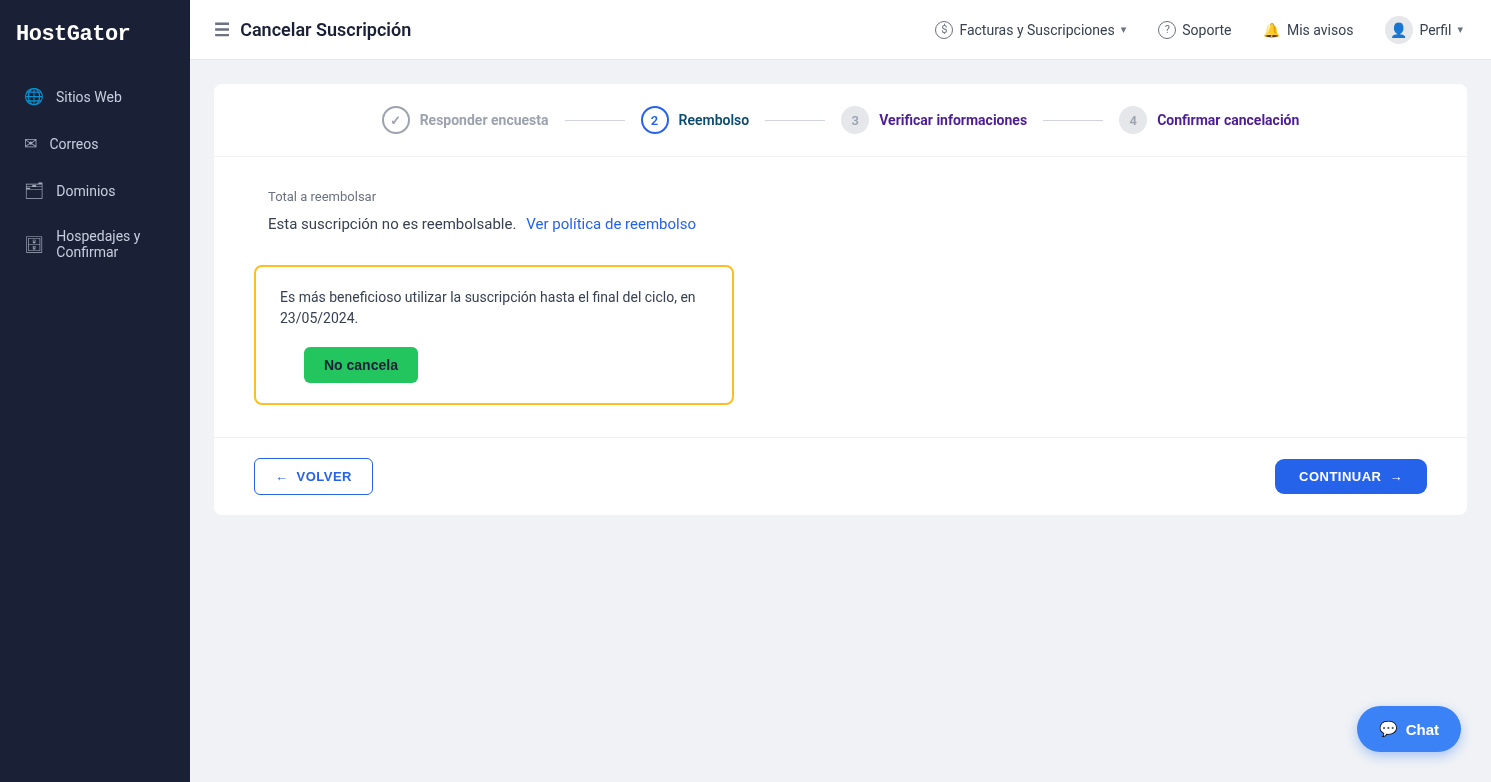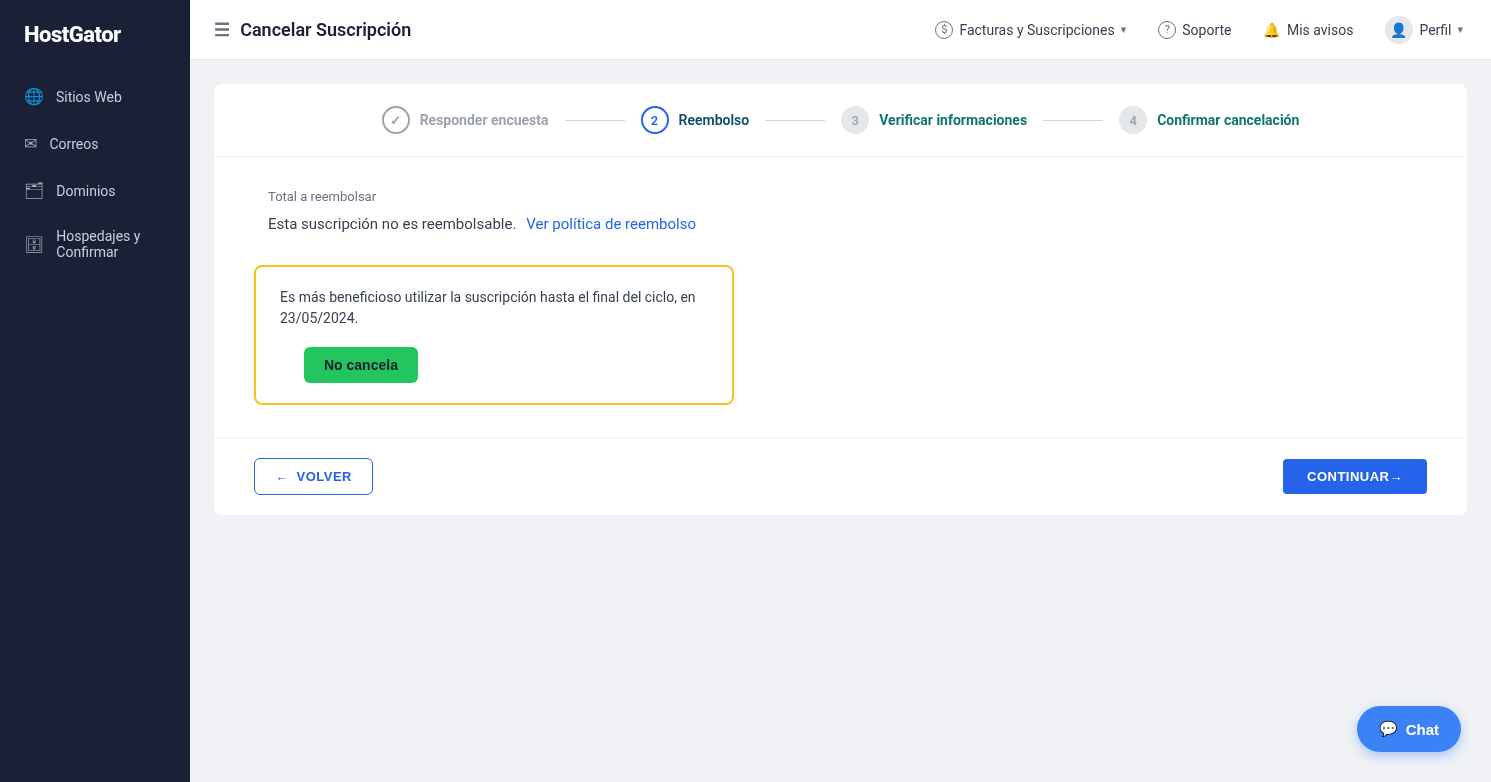--- a/index.html
+++ b/index.html
@@ -9,25 +9,26 @@
     .sidebar {
       width: 190px;
       background: #1a2035;
       color: #fff;
       display: flex;
       flex-direction: column;
       padding: 0;
       flex-shrink: 0;
     }
     .sidebar-logo {
-      padding: 22px 20px 28px 24px;
+      padding: 22px 20px 28px 16px;
       font-size: 22px;
       font-weight: 800;
       color: #fff;
       letter-spacing: -0.5px;
+      font-family: Liberation Mono, monospace;
     }
     .sidebar-nav {
       display: flex;
       flex-direction: column;
       gap: 4px;
       padding: 0 10px;
     }
     .sidebar-item {
       display: flex;
       align-items: center;
@@ -142,21 +143,21 @@
       background: #e5e7eb;
       border: none;
       color: #9ca3af;
     }
     .step-label {
       font-size: 14px;
       font-weight: 700;
     }
     .step-label.completed { color: #9ca3af; }
     .step-label.active { color: #0c4a6e; font-weight: 600; }
-    .step-label.inactive { color: #0f766e; }
+    .step-label.inactive { color: #4c1d95; }
     .step-connector {
       width: 60px;
       height: 1px;
       background: #d1d5db;
       margin: 0 16px;
     }
 
     
     .refund-section {
       padding: 32px 54px;
@@ -238,23 +239,24 @@
       background: #fff;
       color: #2563eb;
       font-size: 13px;
       font-weight: 600;
       cursor: pointer;
       letter-spacing: 0.5px;
     }
     .btn-continue {
       display: flex;
       align-items: center;
+      gap: 8px;
       padding: 10px 24px;
       border: none;
-      border-radius: 4px;
+      border-radius: 9px;
       background: #2563eb;
       color: #fff;
       font-size: 13px;
       font-weight: 600;
       cursor: pointer;
       letter-spacing: 0.5px;
     }
 
     
     .chat-btn {

